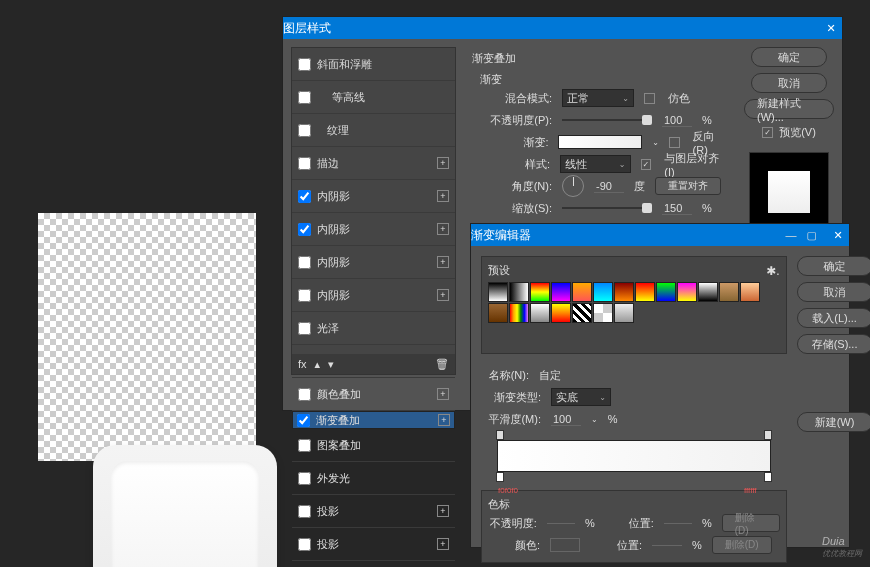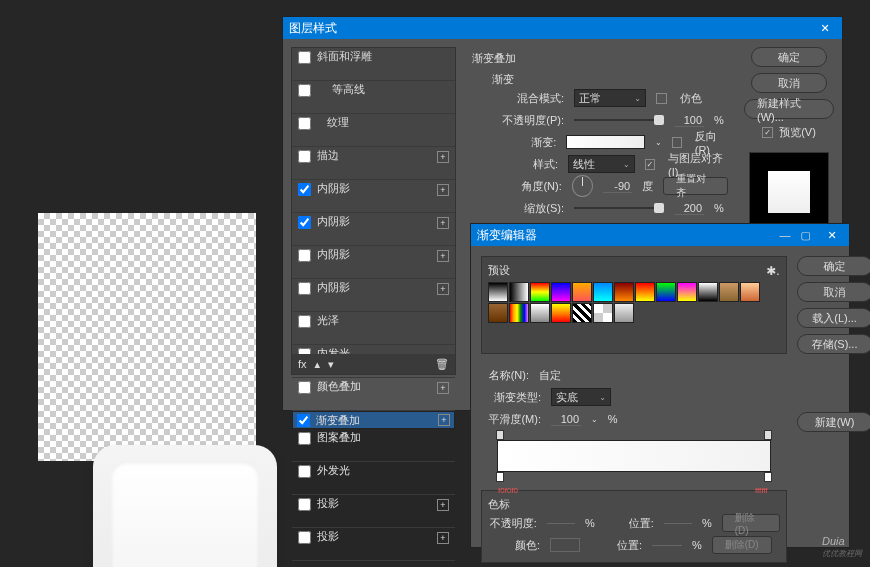--- a/index.html
+++ b/index.html
@@ -2,41 +2,41 @@
 <html><head>
 <meta charset="utf-8">
 <style>
 *{box-sizing:border-box;margin:0;padding:0;font-family:"Microsoft YaHei",sans-serif;font-size:11px;color:#ddd}
 body{background:#262626;width:870px;height:567px;position:relative;overflow:hidden}
 .canvas{position:absolute;left:38px;top:213px;width:218px;height:248px;background-image:linear-gradient(45deg,#ccc 25%,transparent 25%),linear-gradient(-45deg,#ccc 25%,transparent 25%),linear-gradient(45deg,transparent 75%,#ccc 75%),linear-gradient(-45deg,transparent 75%,#ccc 75%);background-size:12px 12px;background-position:0 0,0 6px,6px -6px,-6px 0;background-color:#fff}
 .keycap{position:absolute;left:55px;top:232px;width:184px;height:210px;background:linear-gradient(#f4f4f4,#e8e8e8);border-radius:22px;box-shadow:0 4px 8px rgba(0,0,0,.15)}
 .keycap:before{content:"";position:absolute;left:18px;top:16px;right:18px;bottom:22px;background:linear-gradient(#fff,#f0f0f0);border-radius:16px;box-shadow:inset 0 2px 4px rgba(0,0,0,.08)}
 .win{position:absolute;background:#535353;border:1px solid #222}
 .win-main{left:282px;top:16px;width:561px;height:395px}
-.titlebar{height:22px;background:#0078d7;display:flex;align-items:center;padding:0 6px}
+.titlebar{height:22px;background:#0078d7;display:flex;align-items:center;padding:0 0}
 .titlebar span{flex:1;color:#fff;font-size:12px}
 .close-x{width:22px;text-align:center;color:#fff;cursor:pointer}
 .body{display:flex;padding:8px;gap:8px}
 .effects{width:165px;background:#454545;border:1px solid #333;height:328px;position:relative}
-.eff-row{display:flex;align-items:flex-end;height:18px;padding:16px 6px;border-bottom:1px solid #3a3a3a;cursor:pointer}
+.eff-row{display:flex;align-items:center;height:18px;padding:16px 6px;border-bottom:1px solid #3a3a3a;cursor:pointer}
 .eff-row.sel{background:#2a5b8f}
 .eff-row input{margin-right:6px}
 .eff-row .plus{margin-left:auto;width:12px;height:12px;border:1px solid #888;display:flex;align-items:center;justify-content:center;font-size:9px}
 .fx-bar{position:absolute;bottom:0;left:0;right:0;height:20px;background:#3a3a3a;display:flex;align-items:center;padding:0 6px;gap:8px;color:#aaa}
 .fx-bar .trash{margin-left:auto}
 .settings{flex:1;padding:4px 8px}
 .sect-title{margin-bottom:6px}
 .row{display:flex;align-items:center;height:22px;gap:10px}
 .row .lbl{width:72px;text-align:right}
 .sel{background:#333;border:1px solid #222;height:18px;padding:0 4px;min-width:60px;display:flex;align-items:center}
 .sel .arr{margin-left:auto;font-size:8px;color:#aaa}
 .slider{flex:1;height:14px;position:relative;max-width:90px}
 .slider .track{position:absolute;top:6px;left:0;right:0;height:2px;background:#333}
 .slider .thumb{position:absolute;top:2px;width:10px;height:10px;background:#ddd;border-radius:2px}
-.numbox{width:30px;text-align:right;border-bottom:1px solid #666;padding:0 2px}
+.numbox{width:30px;text-align:left;border-bottom:1px solid #666;padding:0 2px}
 .grad-prev{width:88px;height:14px;background:linear-gradient(90deg,#fff,#eee);border:1px solid #222}
 .chk{width:11px;height:11px;border:1px solid #888;display:inline-flex;align-items:center;justify-content:center;font-size:8px;margin-right:3px}
 .angle{width:22px;height:22px;border:1px solid #888;border-radius:50%;position:relative}
 .angle:after{content:"";position:absolute;left:50%;top:50%;width:1px;height:9px;background:#ddd;transform-origin:top;transform:rotate(180deg)}
 .btn{background:#5a5a5a;border:1px solid #333;border-radius:10px;height:20px;padding:0 12px;display:flex;align-items:center;justify-content:center;cursor:pointer;min-width:76px}
 .btn-sm{min-width:58px;height:18px;border-radius:3px;font-size:10px}
 .right-col{width:90px;display:flex;flex-direction:column;gap:6px;align-items:center}
 .preview-box{width:80px;height:80px;background:#000;border:1px solid #333;display:flex;align-items:center;justify-content:center;margin-top:6px}
 .preview-box div{width:42px;height:42px;background:linear-gradient(#fff,#eee)}
 .win-grad{left:470px;top:223px;width:380px;height:325px}
@@ -152,21 +152,21 @@
         </div>
       <div class="fx-bar">
         <span>fx</span>
         <span>▴</span>
         <span>▾</span>
         <span class="trash">🗑</span>
       </div>
     </div>
     <div class="settings">
       <div class="sect-title">渐变叠加</div>
-      <div style="margin-left:20px">
+      <div style="margin-left:8px">
         <div>渐变</div>
         <div class="row">
           <div class="lbl">混合模式:</div>
           <div class="sel" style="width:72px">
               <span>正常</span>
               <span class="arr">⌄</span>
             </div>
           <span class="chk"></span>
           <span>仿色</span>
         </div>
@@ -201,21 +201,21 @@
           <div class="numbox">-90</div>
           <span>度</span>
           <div class="btn btn-sm">重置对齐</div>
         </div>
         <div class="row">
           <div class="lbl">缩放(S):</div>
           <div class="slider">
               <div class="track"></div>
               <div class="thumb" style="right:0"></div>
             </div>
-          <div class="numbox">200</div>
+          <div class="numbox">150</div>
           <span>%</span>
         </div>
         <div class="row" style="justify-content:center;gap:10px;margin-top:8px">
           <div class="btn btn-sm" style="min-width:82px">设置为默认值</div>
           <div class="btn btn-sm" style="min-width:82px">复位为默认值</div>
         </div>
       </div>
     </div>
     <div class="right-col">
       <div class="btn">确定</div>
@@ -287,21 +287,21 @@
             <span style="font-size:8px">⌄</span>
             <span>%</span>
           </div>
         <div style="position:relative;margin-top:10px">
           <div class="grad-bar">
             <div class="stop top" style="left:-2px"></div>
             <div class="stop top" style="right:-2px"></div>
             <div class="stop bot" style="left:-2px;background:#fff"></div>
             <div class="stop bot" style="right:-2px;background:#fff"></div>
             <div class="stop-lbl" style="left:0">f0f0f0</div>
-            <div class="stop-lbl" style="right:2px">ffffff</div>
+            <div class="stop-lbl" style="right:13px">ffffff</div>
           </div>
         </div>
         <div class="color-stops">
           <div>色标</div>
           <div class="row dis">
               <div class="lbl">不透明度:</div>
               <div class="mini-in"></div>
               <span>%</span>
               <div class="lbl">位置:</div>
               <div class="mini-in"></div>

